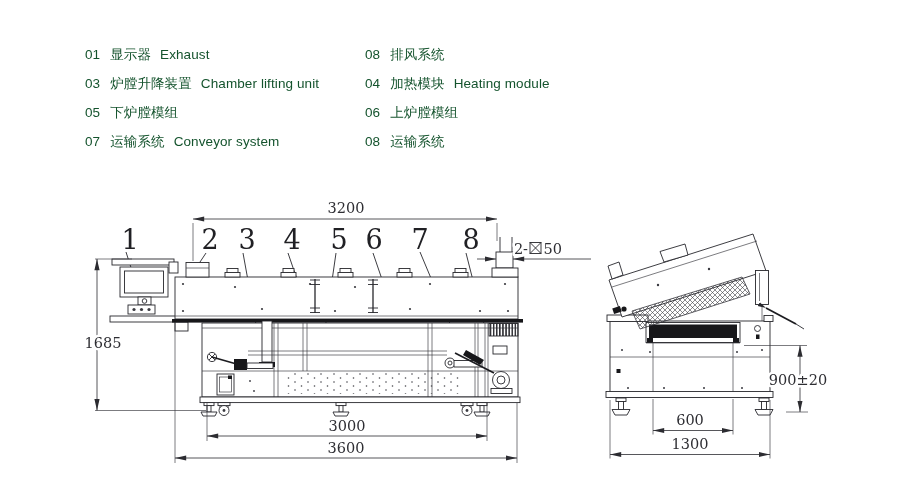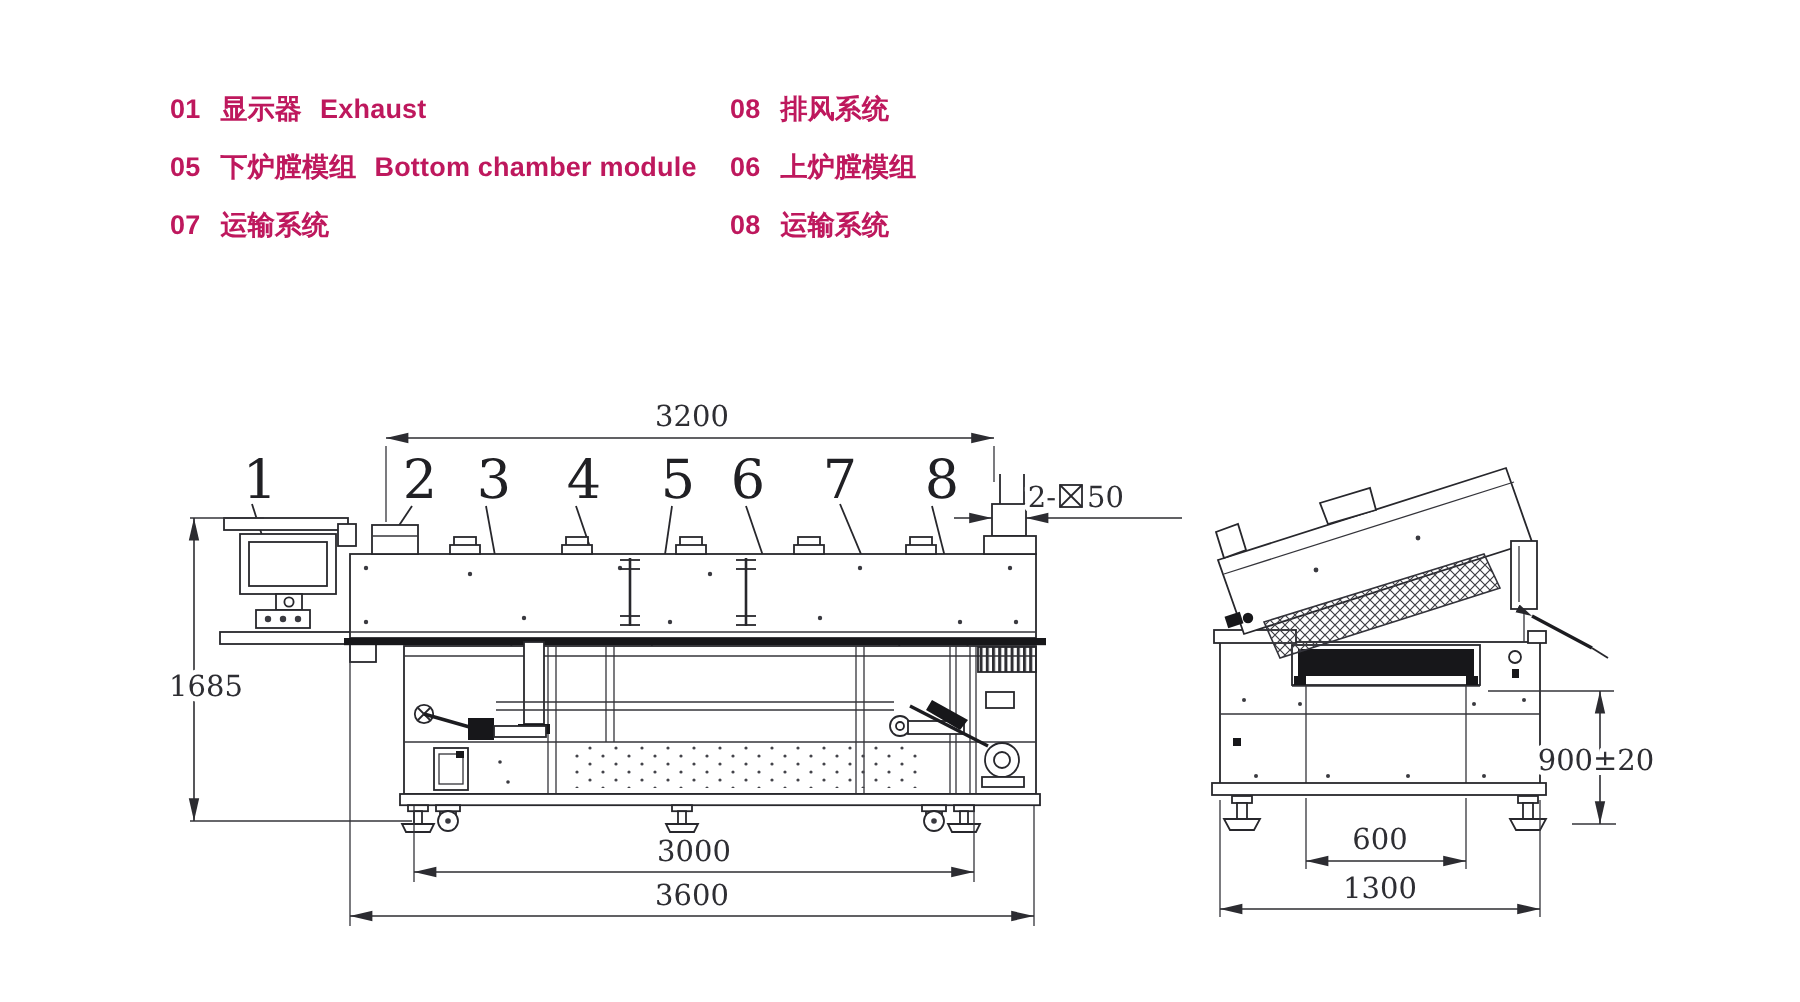--- a/index.html
+++ b/index.html
@@ -1,20 +1,20 @@
 <!DOCTYPE html>
 <html><head>
 <meta charset="utf-8">
 <style>
   html,body{margin:0;padding:0;background:#fff;}
   .page{position:relative;width:900px;height:501px;background:#ffffff;overflow:hidden;
         font-family:"Liberation Sans",sans-serif;}
   .legend{position:absolute;left:85px;top:45px;display:grid;
           grid-template-columns:280px auto;row-gap:10px;
-          color:#be185d;font-size:13.5px;font-weight:700;letter-spacing:.1px;}
+          color:#14532d;font-size:13.5px;font-weight:400;letter-spacing:.1px;}
   .li{display:flex;align-items:baseline;white-space:nowrap;line-height:19px;}
   .li .num{margin-right:10px;}
   .li .zh{margin-right:9px;}
   svg.draw{position:absolute;left:0;top:0;}
   .s   {stroke:#27272c;stroke-width:.9;fill:none;}
   .sthin{stroke:#34343a;stroke-width:.65;fill:none;}
   .sbold{stroke:#1c1c20;stroke-width:1.7;fill:none;}
   .wf  {fill:#ffffff;stroke:#27272c;stroke-width:.9;}
   .df  {fill:#17171a;stroke:none;}
   .dim {stroke:#2c2c31;stroke-width:.8;fill:none;}
@@ -33,31 +33,41 @@
     <div class="li">
       <span class="num">01</span>
       <span class="zh">显示器</span>
       <span class="en">Exhaust</span>
     </div>
     <div class="li">
       <span class="num">08</span>
       <span class="zh">排风系统</span>
     </div>
     <div class="li">
+      <span class="num">03</span>
+      <span class="zh">炉膛升降装置</span>
+      <span class="en">Chamber lifting unit</span>
+    </div>
+    <div class="li">
+      <span class="num">04</span>
+      <span class="zh">加热模块</span>
+      <span class="en">Heating module</span>
+    </div>
+    <div class="li">
       <span class="num">05</span>
       <span class="zh">下炉膛模组</span>
-      <span class="en">Bottom chamber module</span>
     </div>
     <div class="li">
       <span class="num">06</span>
       <span class="zh">上炉膛模组</span>
     </div>
     <div class="li">
       <span class="num">07</span>
       <span class="zh">运输系统</span>
+      <span class="en">Conveyor system</span>
     </div>
     <div class="li">
       <span class="num">08</span>
       <span class="zh">运输系统</span>
     </div>
   </div>
 
   <svg class="draw" width="900" height="501" viewBox="0 0 900 501">
     <defs>
       <marker id="mE" markerUnits="userSpaceOnUse" markerWidth="12" markerHeight="8" refX="11.4" refY="3.5" orient="auto">

